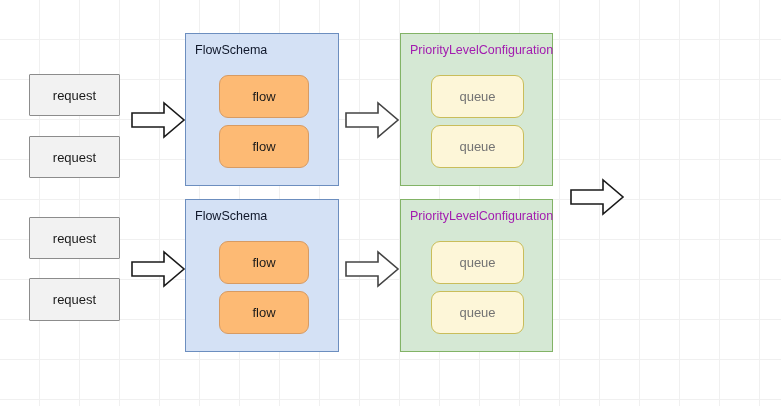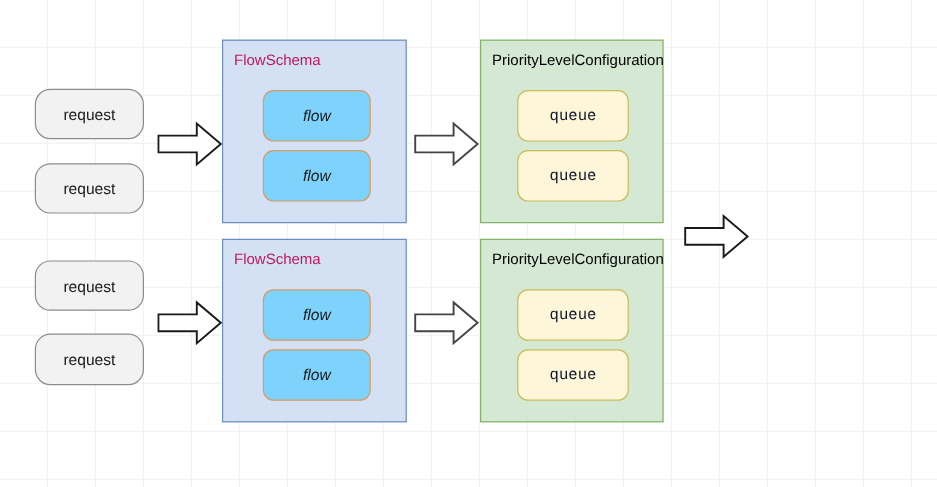--- a/index.html
+++ b/index.html
@@ -29,21 +29,21 @@
     box-sizing: border-box;
     display: flex;
     align-items: center;
     justify-content: center;
     text-align: center;
   }
 
   .request-node {
     background: #f2f2f2;
     border: 1px solid #8c8c8c;
-    border-radius: 13px;
+    border-radius: 1px;
     color: #1a1a1a;
     font-size: 13px;
   }
 
   .processing-node {
     background: #f2f2f2;
     border: 1px solid #8c8c8c;
     border-radius: 8px;
     color: #1a1a1a;
     font-size: 13px;
@@ -62,39 +62,37 @@
     background: #d5e8d4;
     border: 1px solid #82b366;
   }
   .group-title {
     position: absolute;
     left: 9px;
     top: 9px;
     font-size: 12.5px;
     white-space: nowrap;
   }
-  .title-flowschema { color: #be185d; }
-  .title-priority  { color: #000000; }
+  .title-flowschema { color: #0f172a; }
+  .title-priority  { color: #a21caf; }
 
   
   .flow-item {
-    background: #7dd3fc;
+    background: #fdba74;
     border: 1px solid #d79b63;
     border-radius: 9px;
     color: #1a1a1a;
     font-size: 13px;
-    font-style: italic;
   }
   .queue-item {
     background: #fdf6d8;
     border: 1px solid #c9bd5a;
     border-radius: 9px;
-    color: #0f172a;
-    font-size: 13px;
-    font-family: Liberation Mono, monospace;
+    color: #737373;
+    font-size: 13px;
   }
 
   
   .arrow {
     position: absolute;
   }
   .arrow svg { display: block; }
 
   
   .watermark {

